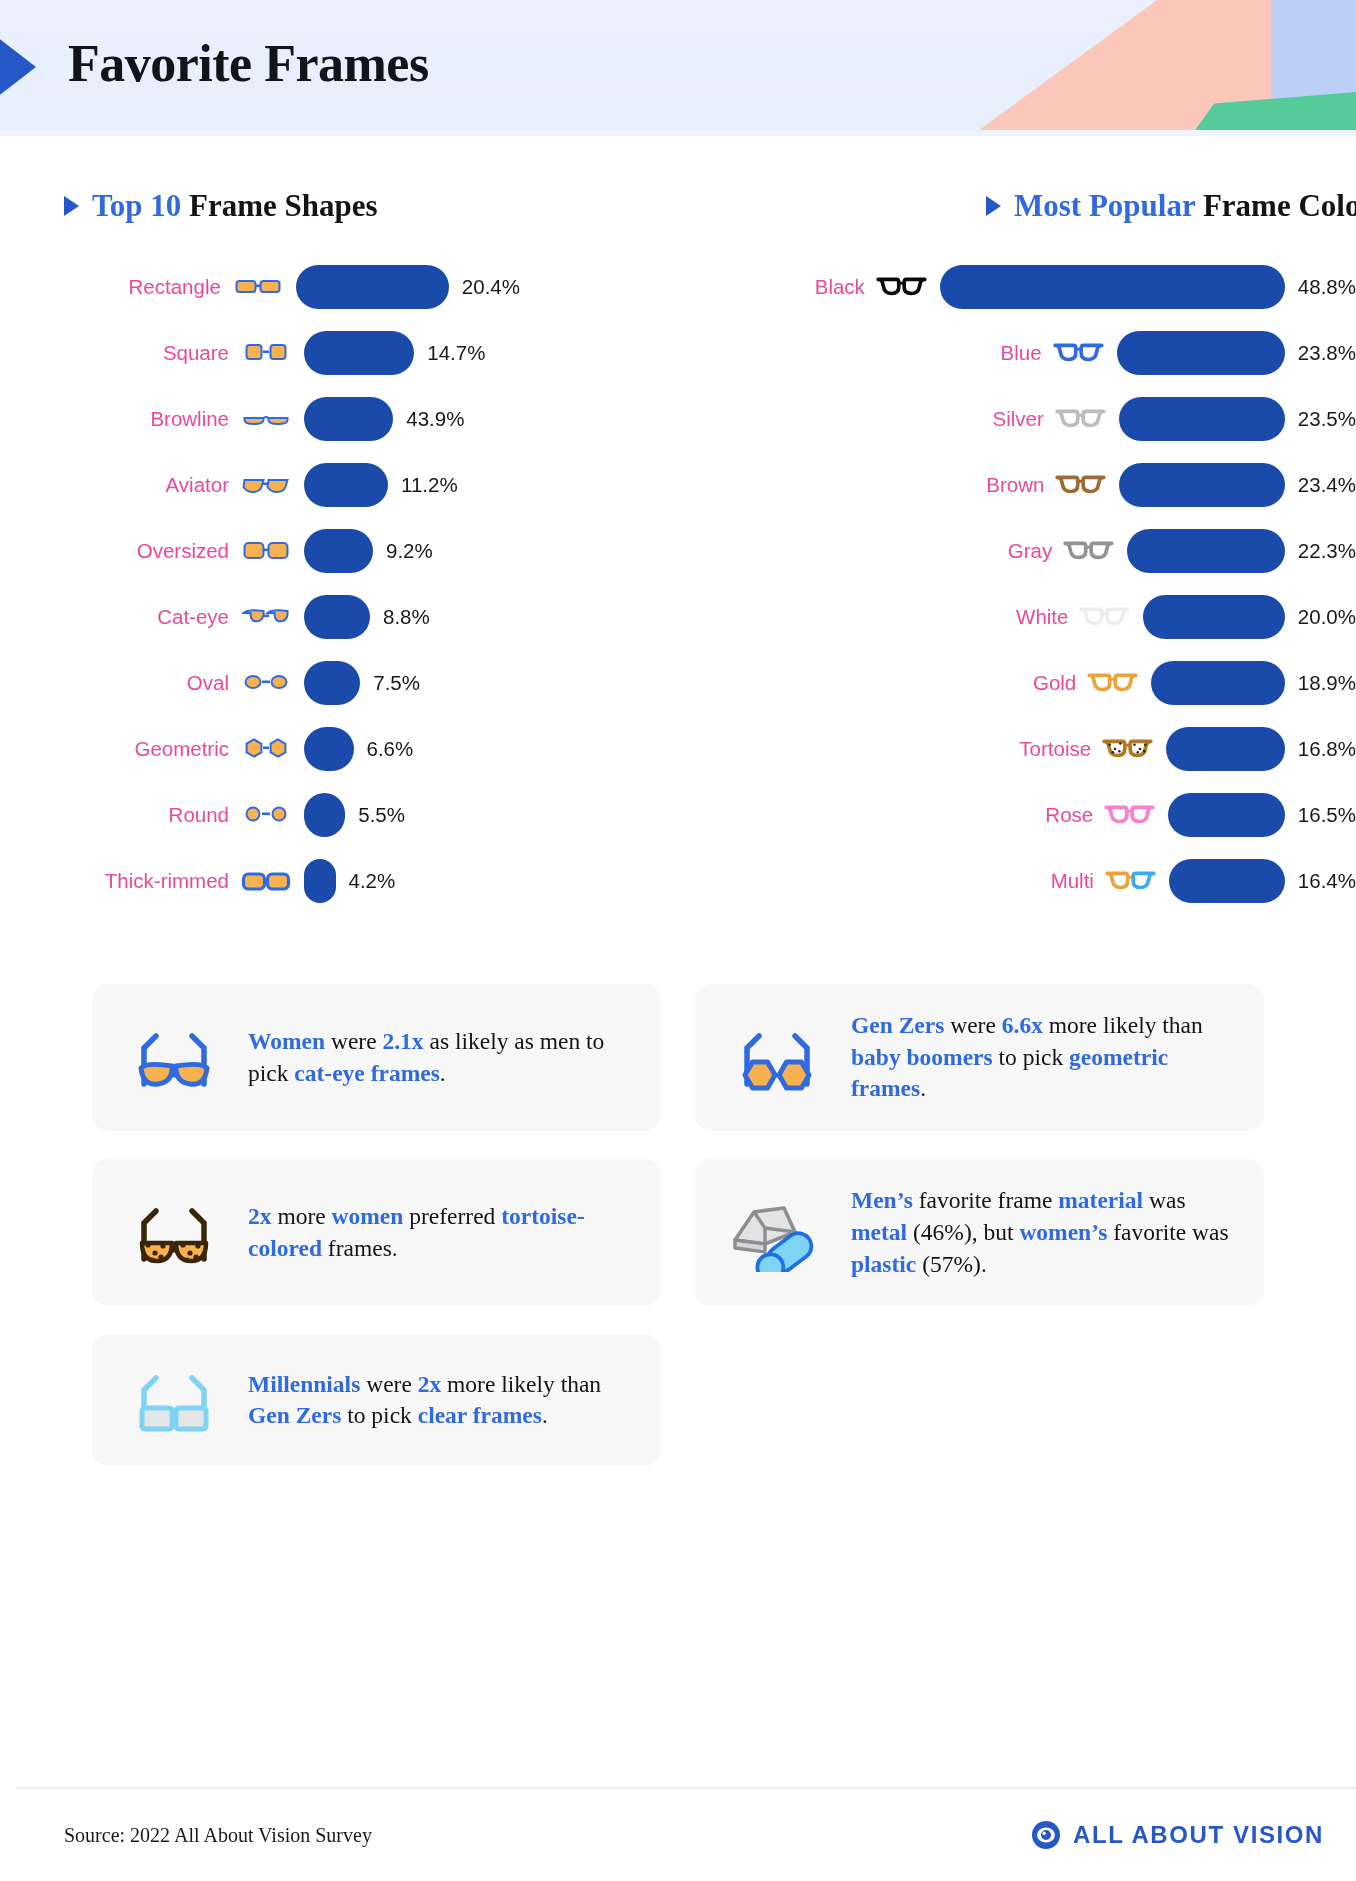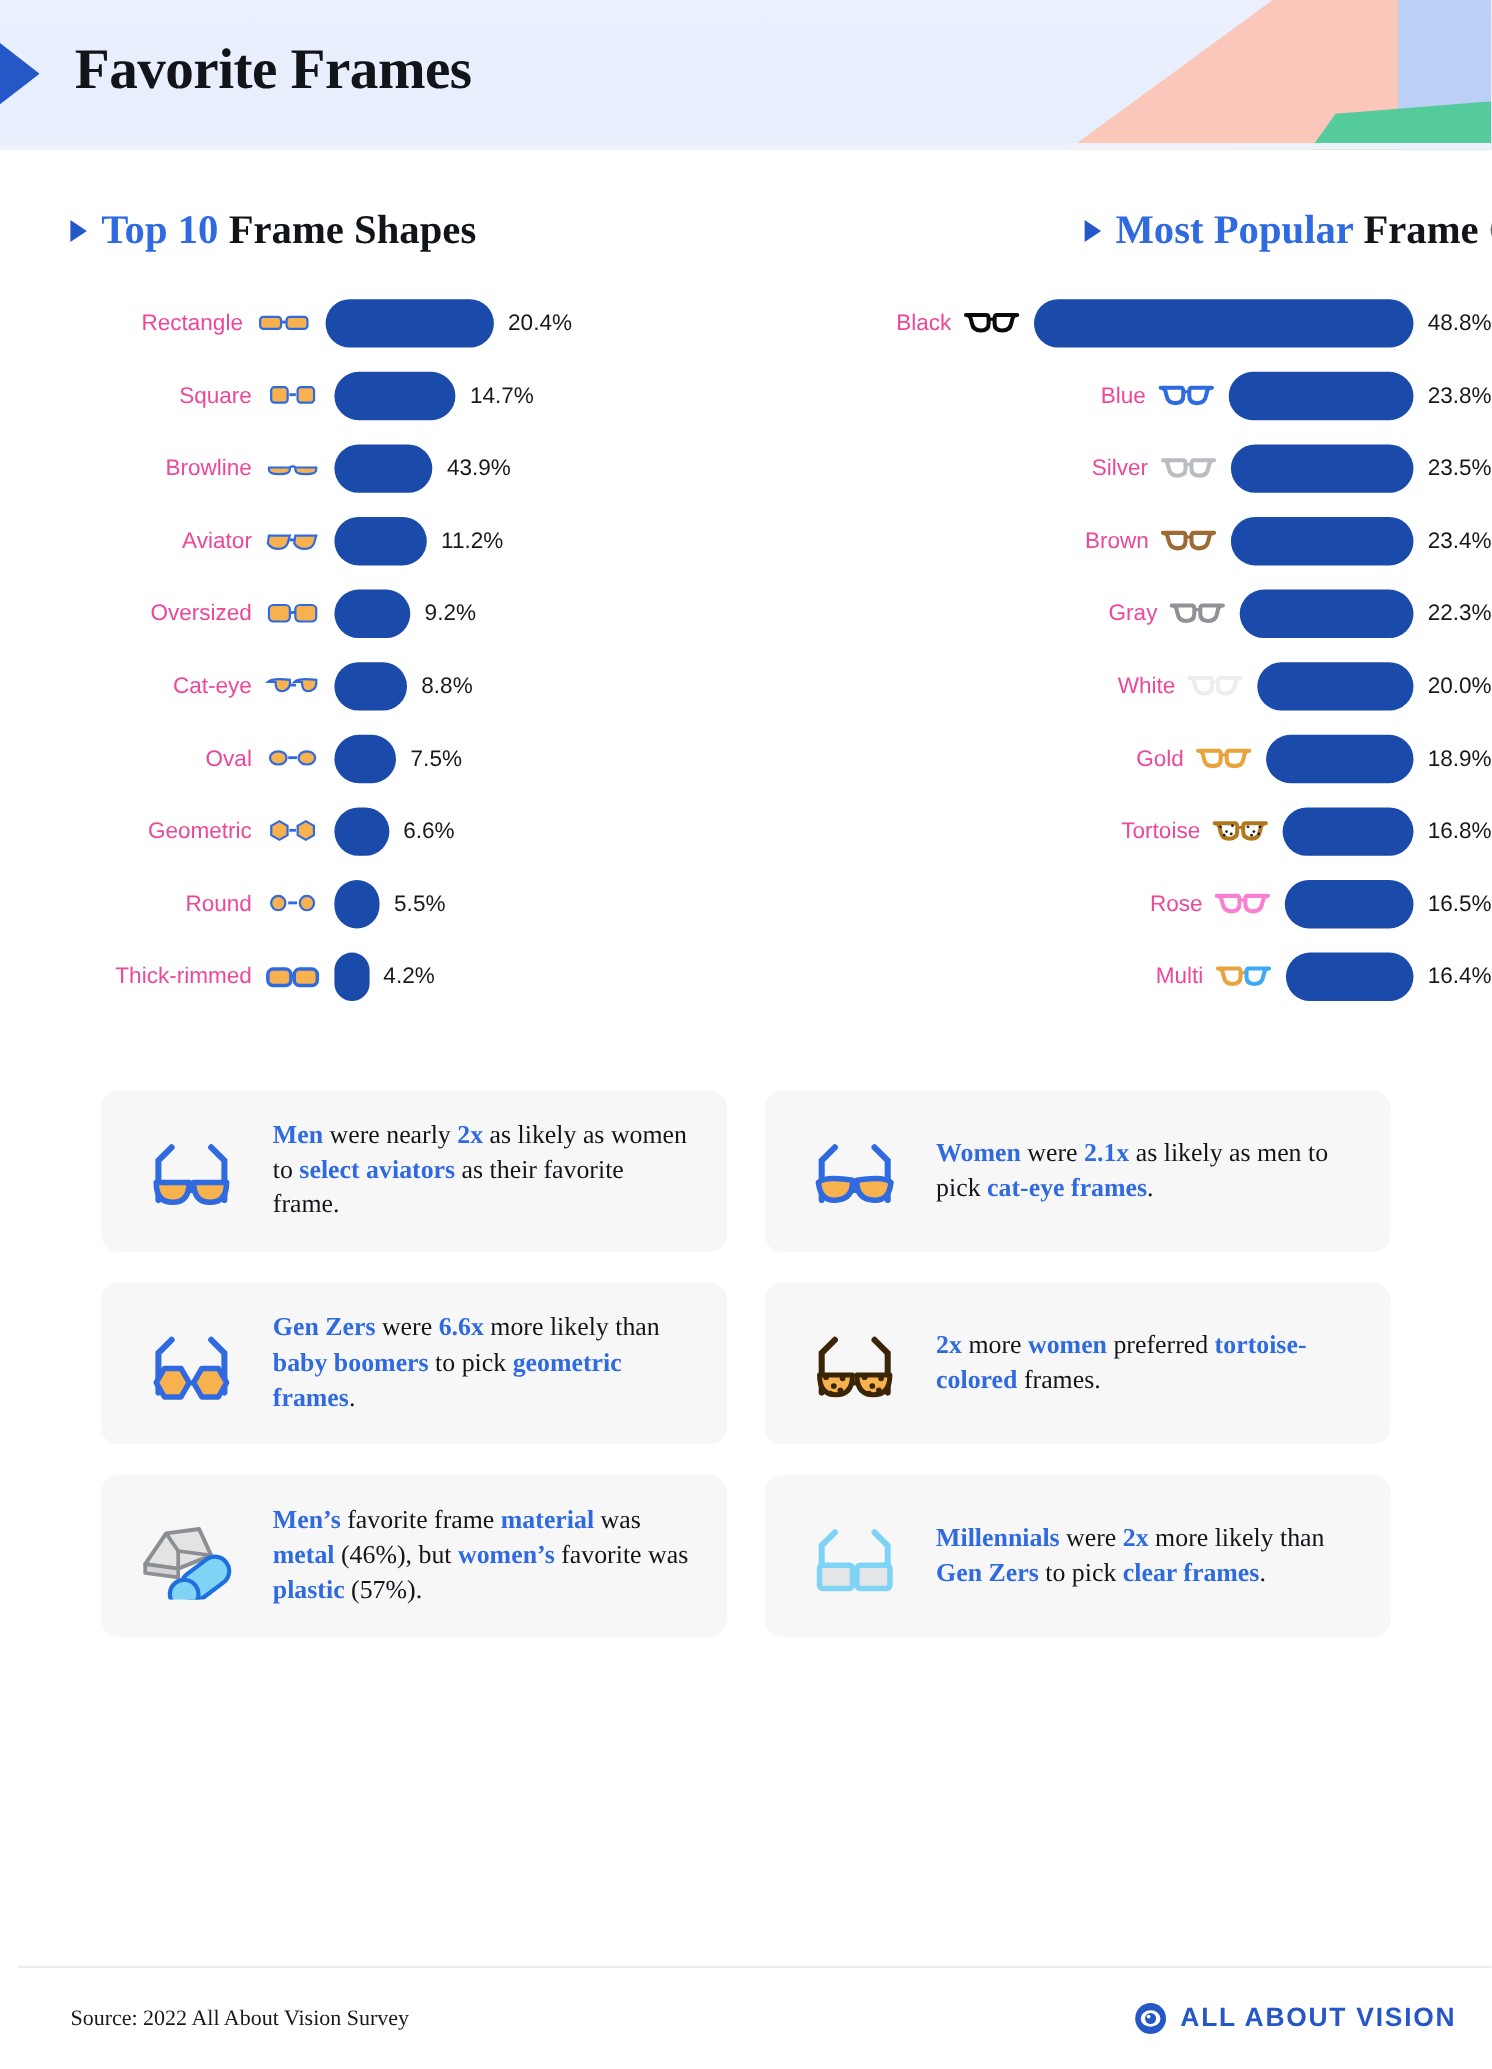--- a/index.html
+++ b/index.html
@@ -75,21 +75,21 @@
   .tri {
     width: 0; height: 0;
     border-left: 15px solid #2557c7;
     border-top: 10px solid transparent;
     border-bottom: 10px solid transparent;
     flex: none;
   }
   .sec-title {
     font-family: "Liberation Serif", serif;
     font-weight: bold;
-    font-size: 37px;
+    font-size: 31px;
     color: #111418;
     white-space: nowrap;
   }
   .sec-title .em { color: #2f6ae0; }
 
   .rows { display: flex; flex-direction: column; }
   .row {
     display: flex;
     align-items: center;
     height: 66px;
@@ -487,32 +487,20 @@
     </svg>
           </div>
     <div class="bar" style="width:115.94262295081967px"></div>
     <div class="row-value">16.4%</div>
   </div>
       </div>
   </div>
 </div>
 
 <div class="cards" id="cards">
-  <div class="card">
-    <div class="card-icon">
-        <svg width="92" height="80" viewBox="0 0 92 80">
-      <path d="M16 66 V30 L28 18" fill="none" stroke="#2f6ae0" stroke-width="5.5" stroke-linecap="round"></path>
-      <path d="M76 66 V30 L64 18" fill="none" stroke="#2f6ae0" stroke-width="5.5" stroke-linecap="round"></path>
-      <rect x="41" y="55" width="10" height="4.5" fill="#2f6ae0"></rect>
-      <path d="M14 50 h30 q0 18 -15 18 q-15 0 -15 -18 z" fill="#f8b14f" stroke="#2f6ae0" stroke-width="5" stroke-linejoin="round"></path>
-                    <path d="M48 50 h30 q0 18 -15 18 q-15 0 -15 -18 z" fill="#f8b14f" stroke="#2f6ae0" stroke-width="5" stroke-linejoin="round"></path>
-    </svg>
-      </div>
-    <div class="card-text"><b>Men</b> were nearly <b>2x</b> as likely as women to <b>select aviators</b> as their favorite frame.</div>
-  </div>
   <div class="card">
     <div class="card-icon">
         <svg width="92" height="80" viewBox="0 0 92 80">
       <path d="M16 66 V30 L28 18" fill="none" stroke="#2f6ae0" stroke-width="5.5" stroke-linecap="round"></path>
       <path d="M76 66 V30 L64 18" fill="none" stroke="#2f6ae0" stroke-width="5.5" stroke-linecap="round"></path>
       <rect x="41" y="55" width="10" height="4.5" fill="#2f6ae0"></rect>
       <path d="M13 50 q6 -6 31 -2 q1 16 -14 18 q-15 2 -17 -16 z" fill="#f8b14f" stroke="#2f6ae0" stroke-width="5" stroke-linejoin="round"></path>
                     <path d="M79 50 q-6 -6 -31 -2 q-1 16 14 18 q15 2 17 -16 z" fill="#f8b14f" stroke="#2f6ae0" stroke-width="5" stroke-linejoin="round"></path>
     </svg>
       </div>

